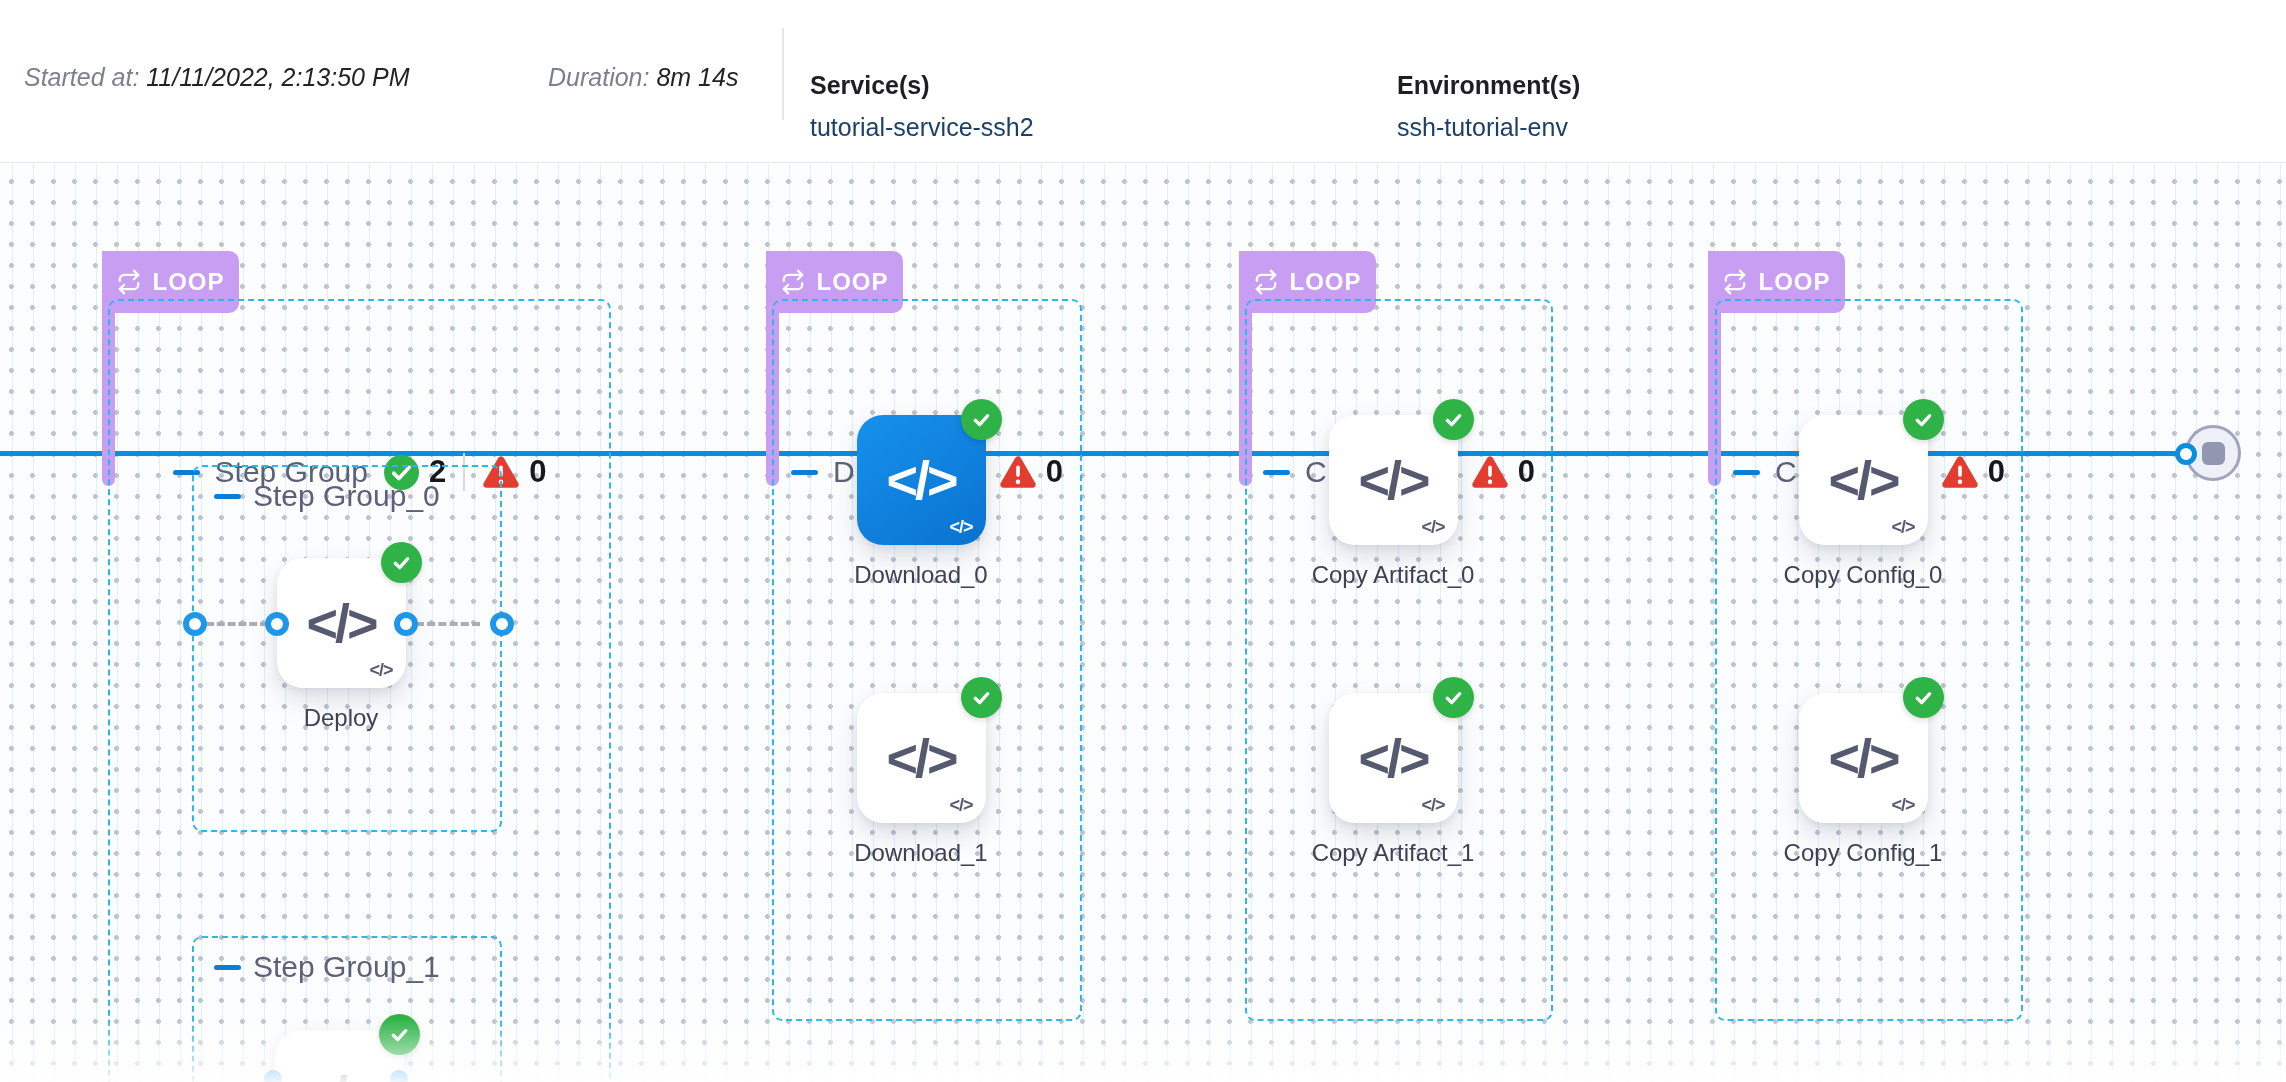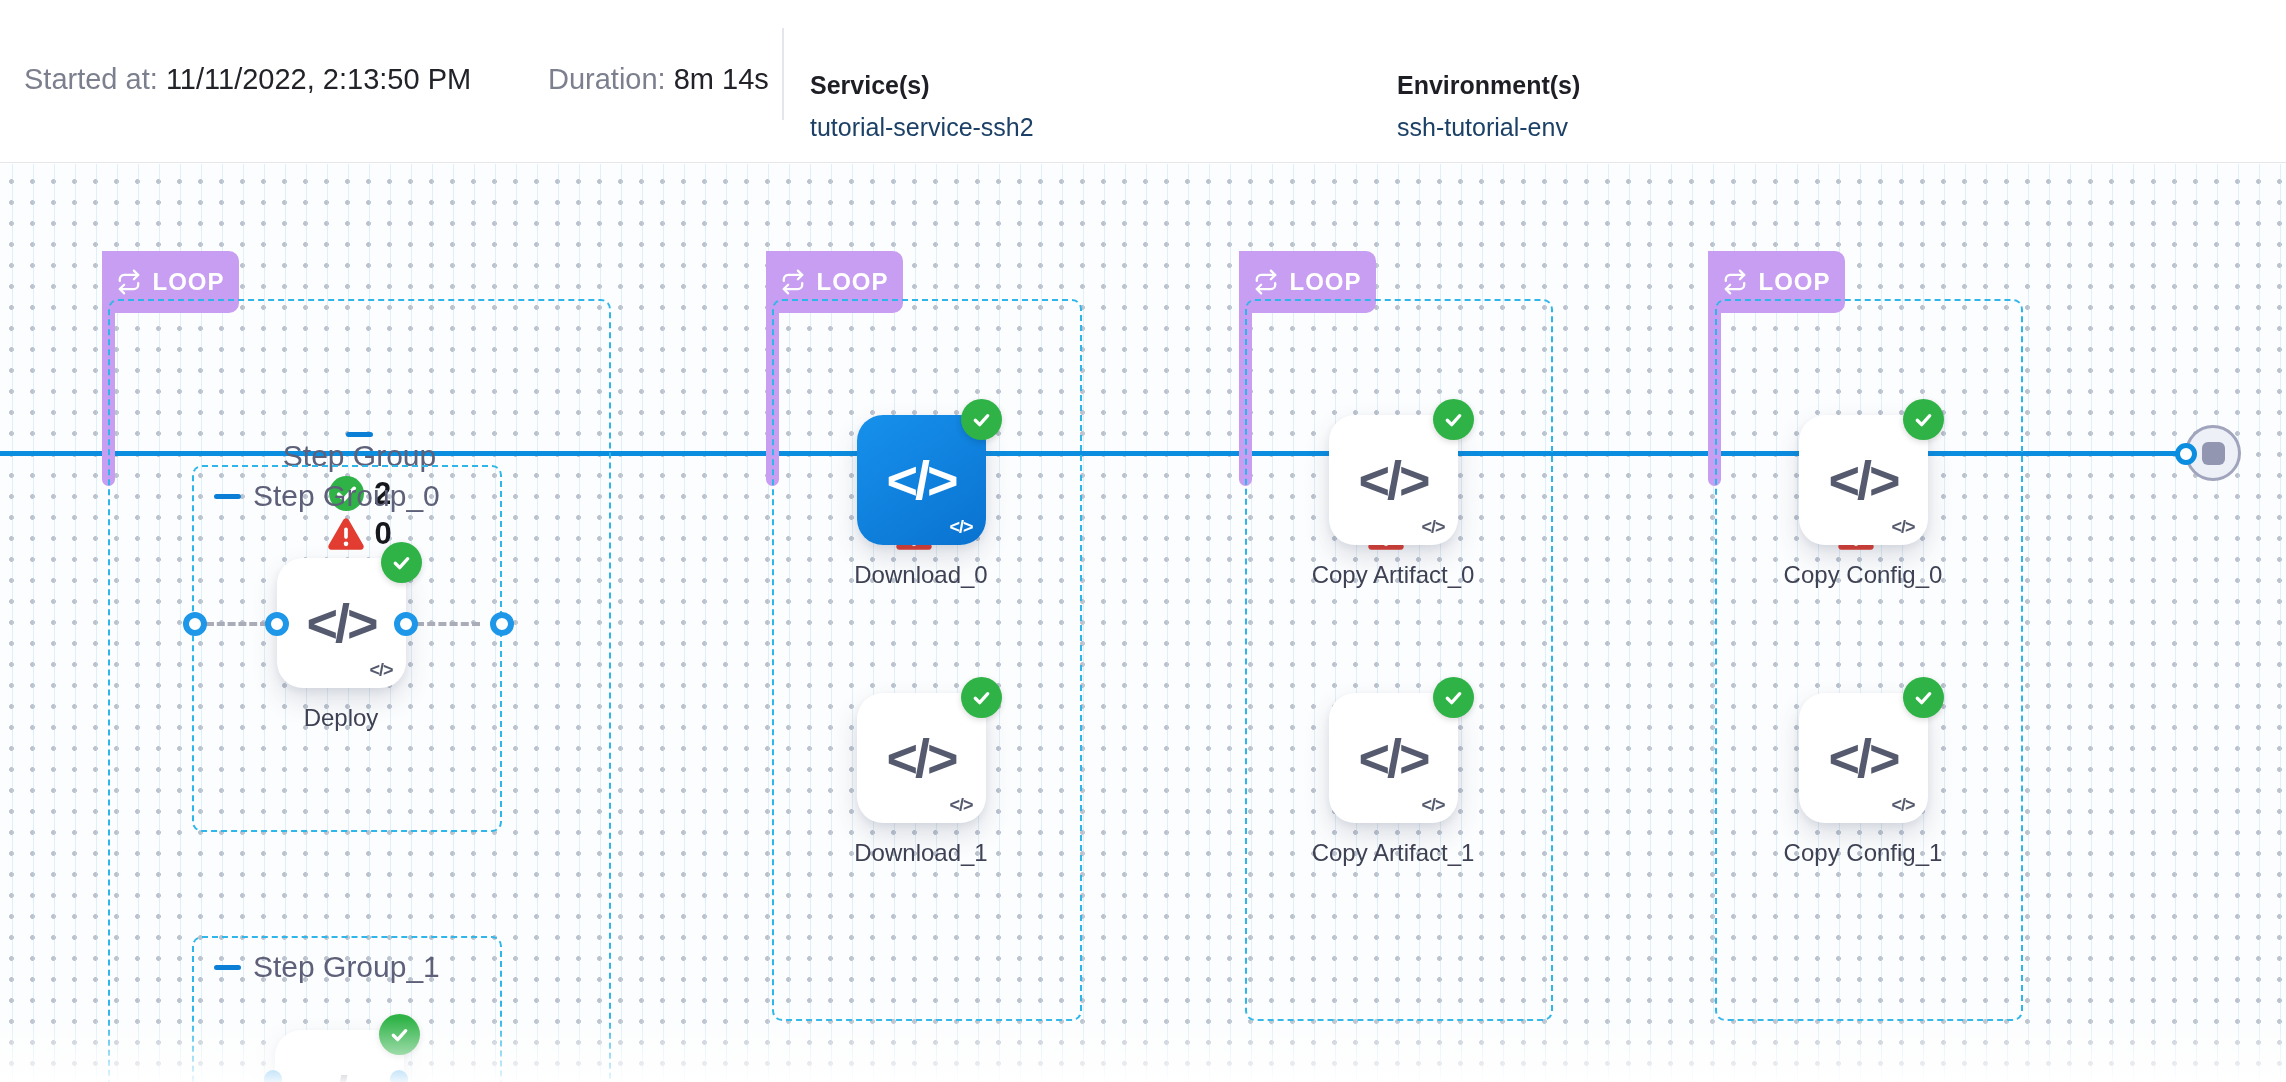--- a/index.html
+++ b/index.html
@@ -5,21 +5,21 @@
   * { margin:0; padding:0; box-sizing:border-box; }
   html,body { width:2286px; height:1082px; overflow:hidden;
     font-family:"Liberation Sans", sans-serif; background:#fff; }
   .app { position:relative; width:2286px; height:1082px; }
 
   
   .hdr { position:absolute; top:0; left:0; width:2286px; height:163px;
     background:#fff; border-bottom:1px solid #e4e6ea; z-index:20; }
   .hdr-title { position:absolute; left:24px; top:12px; font-size:29px;
     font-weight:700; color:#1a1c21; }
-  .meta { position:absolute; top:63px; font-size:29px; white-space:nowrap; }
+  .meta { position:absolute; top:63px; font-size:25px; white-space:nowrap;font-style:italic; }
   .meta .mlabel { color:#7c7f8d; }
   .meta .mvalue { color:#212329; font-weight:500; }
   .hdr-divider { position:absolute; left:782px; top:28px; width:2px;
     height:92px; background:#e4e6ec; }
   .svcblock { position:absolute; top:36px; }
   .svc-label { font-size:25px; font-weight:700; color:#1d1f25;margin-top:35px; }
   .svc-link { display:inline-block; margin-top:13px; font-size:25px;
     color:#1c4066; text-decoration:none; cursor:pointer; }
 
   
@@ -37,23 +37,23 @@
   .loop-tail { position:absolute; width:13px; background:#c89ef2;
     border-radius:0 0 7px 7px; z-index:2; }
   .loop-badge { position:absolute; width:137px; height:62px; background:#c89ef2;
     border-radius:10px; z-index:3; display:flex; align-items:center;
     justify-content:center; gap:10px; }
   .loop-badge span { color:#fff; font-size:24px; font-weight:700;
     letter-spacing:1px; }
 
   .gbox { position:absolute; border:2px dashed #2eb6ea; border-radius:10px;
     z-index:4; }
-  .ghead { position:absolute; left:0; right:0; top:164px; height:54px;
-    display:flex; align-items:center; justify-content:center; gap:2px;
-    z-index:5;flex-direction:column; }
+  .ghead { position:absolute; left:0; right:0; top:144px; height:54px;
+    display:flex; align-items:center; justify-content:center; gap:15px;
+    z-index:5; }
   .minus { width:27px; height:5px; border-radius:3px; background:#0b7fd6;
     cursor:pointer; flex:none; }
   .glabel { font-size:30px; color:#5d6078; white-space:nowrap; }
   .cnt { display:flex; align-items:center; gap:9px; }
   .cnt b { font-size:31px; font-weight:700; color:#17181d; }
   .cnt-divider { width:2px; height:38px; background:#d8dae0; margin:0 2px; }
 
   .sgbox { position:absolute; border:2px dashed #2eb6ea; border-radius:10px;
     z-index:5; }
   .sghead { position:absolute; left:20px; top:12px; display:flex;

